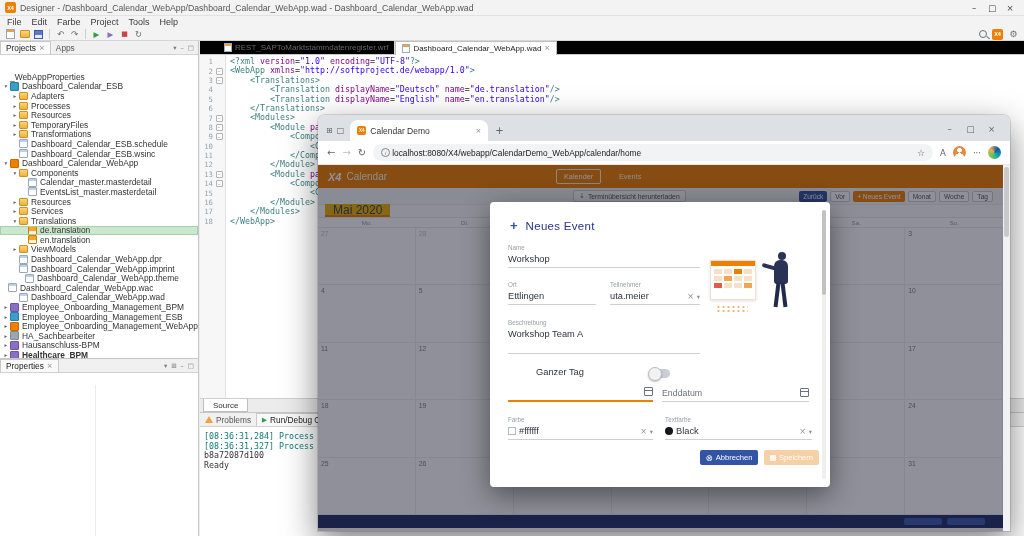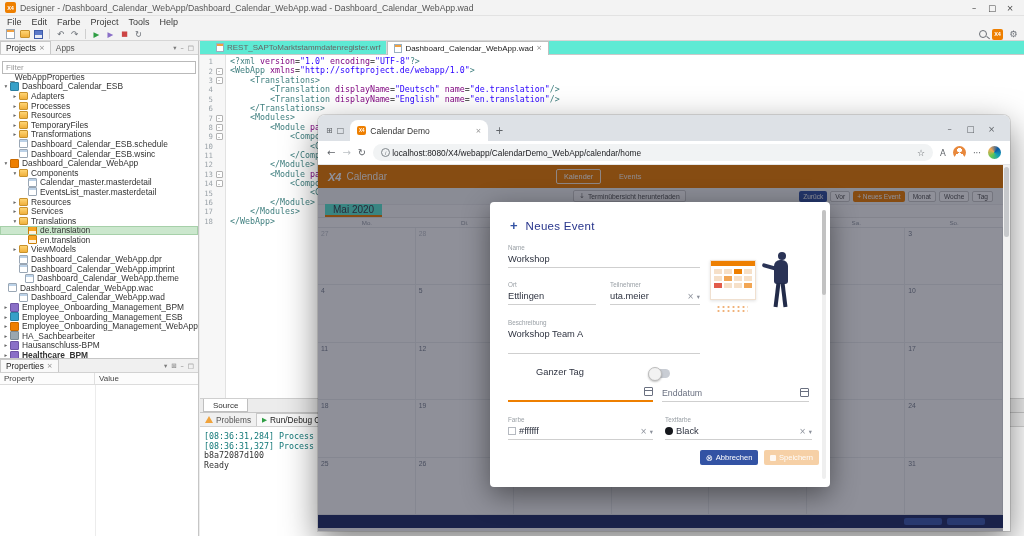--- a/index.html
+++ b/index.html
@@ -57,21 +57,21 @@
 .tl{overflow:hidden}
 
 .props{position:absolute;left:0;top:318px;right:0;bottom:0;background:#fff}
 .prop-head{height:12px;display:flex;border-bottom:1px solid #dcdcdc;font-size:8px;color:#444;background:#fcfcfc}
 .prop-head .col1{width:95px;border-right:1px solid #e0e0e0;padding:1px 4px}
 .prop-head .col2{padding:1px 4px}
 .prop-body{position:absolute;left:0;top:26px;right:0;bottom:0}
 .prop-body::before{content:"";position:absolute;left:95px;top:0;bottom:0;width:1px;background:#ececec}
 
 .editorcol{position:absolute;left:200px;top:0;right:0;bottom:0;background:#fff}
-.edtabs{height:14px;background:#5eead4;border-bottom:1px solid #c9c9c9;display:flex;align-items:center;padding-left:10px}
+.edtabs{height:14px;background:#000000;border-bottom:1px solid #c9c9c9;display:flex;align-items:center;padding-left:18px}
 .edtab{height:13px;display:flex;align-items:center;gap:3px;padding:0 6px;font-size:8px;color:#666;border-right:1px solid #d8d8d8;white-space:nowrap}
 .edtab.active{background:#fff;color:#222;border:1px solid #bfbfbf;border-bottom:none;height:14px}
 .ftico{width:8px;height:9px;background:#fff;border:1px solid #9ab0c0;box-shadow:inset 0 2px 0 #f0a040;flex:none}
 .codewrap{position:absolute;left:0;top:14px;right:0;bottom:138px;display:flex;background:#fff;overflow:hidden}
 .gutter{width:26px;background:#f7f7f7;border-right:1px solid #e2e2e2;padding-top:2px}
 .gl{height:9.4px;display:flex;align-items:center}
 .ln{width:13px;text-align:right;font-size:7.3px;color:#9aa2a8;font-family:"DejaVu Sans Mono",monospace}
 .fold{width:12px;display:flex;align-items:center;justify-content:center}
 .fold .fbox{width:7px;height:7px;border:1px solid #b2b2b2;background:#fff;border-radius:1px;font-size:6px;line-height:4px;color:#777;display:flex;align-items:center;justify-content:center}
 .code{flex:1;padding:2px 0 0 4px;overflow:hidden}
@@ -118,21 +118,21 @@
 .nav-link{position:absolute;left:301px;top:4px;height:15px;color:rgba(255,255,255,.9);font-size:7.3px;display:flex;align-items:center}
 .app-toolbar{position:absolute;left:0;top:23px;right:7px;height:17px;background:#f6f7f8;border-bottom:1px solid #ececee}
 .dl-btn{position:absolute;left:255px;top:2px;height:12px;padding:0 5px;border:1px solid #cfcfcf;background:#fff;border-radius:2px;display:flex;align-items:center;gap:3px;font-size:6.8px;color:#555}
 .dlico{font-size:7px;color:#777;font-family:"DejaVu Sans",sans-serif}
 .tb-group{position:absolute;right:10px;top:2.5px;display:flex;gap:3px}
 .ab{height:11px;padding:0 4px;border-radius:2px;font-size:6.6px;display:flex;align-items:center}
 .b-blue{background:#3353a4;color:#fff}
 .b-orange{background:#ee7f00;color:#fff}
 .b-light{background:#fff;border:1px solid #ccc;color:#555}
 .cal-monthbar{position:absolute;left:0;top:40px;right:7px;height:13px;background:#fbfbfc;border-bottom:1px solid #e8e8e8;display:flex;align-items:flex-end;padding-left:7px}
-.monthtab{height:13px;display:flex;align-items:center;padding:0 8px;font-size:10px;color:#3a3f4a;background:#5eead4;border-bottom:2px solid #ee7f00}
+.monthtab{height:13px;display:flex;align-items:center;padding:0 8px;font-size:12px;color:#3a3f4a;background:#eab308;border-bottom:2px solid #ee7f00}
 .cal-grid{position:absolute;left:0;top:53px;right:7px;bottom:16px;display:grid;grid-template-columns:repeat(7,1fr);grid-template-rows:10px repeat(5,1fr);background:#fff}
 .wd{font-size:6.2px;color:#9aa0aa;display:flex;align-items:center;justify-content:center;border-bottom:1px solid #e9eaec}
 .dc{border-right:1px solid #edeef0;border-bottom:1px solid #edeef0;padding:2px 0 0 3px;font-size:6.8px;color:#7e8694}
 .dc.other span{color:#c3c7cd}
 .app-footer{position:absolute;left:0;right:7px;bottom:3px;height:13px;background:#22306b;display:flex;align-items:center;justify-content:flex-end;gap:5px;padding:0 18px}
 .f-btn{width:38px;height:7px;background:#3d5bb0;border-radius:2px}
 .backdrop{position:absolute;left:0;top:0;right:7px;bottom:0;background:rgba(16,20,38,.47)}
 .pagescroll{position:absolute;right:0;top:0;width:7px;bottom:0;background:#f2f2f2}
 .pagescroll .pthumb{position:absolute;left:1px;right:1px;top:2px;height:70px;background:#c7c9cc;border-radius:3px}
 
@@ -241,23 +241,20 @@
           </div>
           <div class="viewtab">
             <span>Apps</span>
           </div>
           <span class="vticons">
             <span>▾</span>
             <span>–</span>
             <span>□</span>
           </span>
         </div>
-        <div class="filterrow">
-          <input placeholder="Filter" style="">
-        </div>
         <div class="tree">
             <div class="tree-row" style="padding-left: 2px;">
               <span class="tw"></span>
               <span class="tl">_WebAppProperties</span>
             </div>
             <div class="tree-row" style="padding-left: 2px;">
               <span class="tw">▾</span>
               <span class="ti esb"></span>
               <span class="tl">Dashboard_Calendar_ESB</span>
             </div>
@@ -409,24 +406,20 @@
           <div class="viewtab active">
             <span>Properties</span>
             <span class="tclose">×</span>
           </div>
           <span class="vticons">
             <span>▾</span>
             <span>⊞</span>
             <span>–</span>
             <span>□</span>
           </span>
-        </div>
-        <div class="prop-head">
-          <span class="col1">Property</span>
-          <span class="col2">Value</span>
         </div>
         <div class="prop-body"></div>
       </div>
     </div>
 
     <div class="editorcol">
       <div class="edtabs">
         <div class="edtab">
           <span class="ftico"></span>
           <span>REST_SAPToMarktstammdatenregister.wrf</span>

